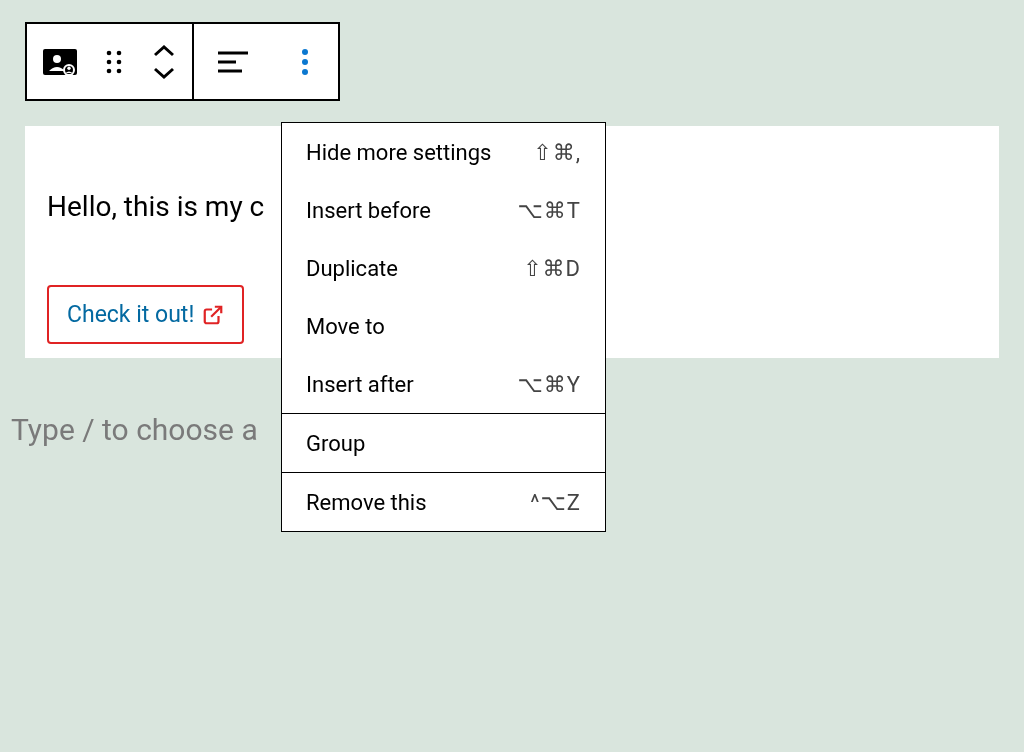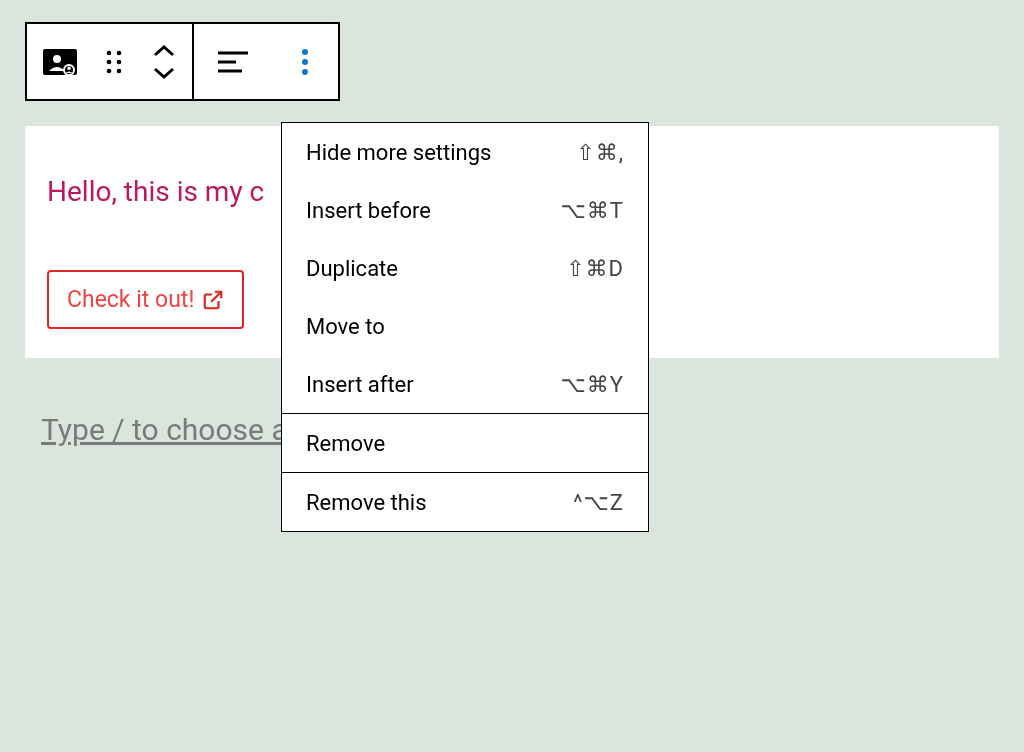--- a/index.html
+++ b/index.html
@@ -42,53 +42,52 @@
     position: absolute;
     top: 126px;
     left: 25px;
     right: 25px;
     height: 232px;
     background: #fff;
     padding: 28px 22px;
   }
   .paragraph {
     font-size: 28px;
-    color: #be185d;
-    margin-top: 21px;
+    color: #000000;
+    margin-top: 36px;
   }
   .button-outline {
     display: inline-flex;
     align-items: center;
     gap: 8px;
     border: 2px solid #e02324;
-    color: #ef4444;
+    color: #0369a1;
     font-size: 23px;
     padding: 14px 18px;
     border-radius: 4px;
     margin-top: 62px;
     background: #fff;
     cursor: pointer;
   }
 
   
   .placeholder-line {
     position: absolute;
     top: 412px;
-    left: 41px;
+    left: 11px;
     font-size: 30px;
     color: #7a7a7a;
-    text-decoration: underline;
   }
 
   
   .menu {
     position: absolute;
     top: 122px;
     left: 281px;
-    width: 368px;
+    width: 325px;
     background: #fff;
     border: 1px solid #000;
     font-size: 22px;
     z-index: 10;
   }
   .menu-section { border-bottom: 1px solid #000; }
   .menu-section:last-child { border-bottom: none; }
   .menu-item {
     display: flex;
     align-items: center;
@@ -211,21 +210,21 @@
       <span class="menu-shortcut"></span>
     </div>
     <div class="menu-item">
       <span>Insert after</span>
       <span class="menu-shortcut">⌥⌘Y</span>
     </div>
   </div>
 
   <div class="menu-section">
     <div class="menu-item">
-      <span>Remove</span>
+      <span>Group</span>
       <span class="menu-shortcut"></span>
     </div>
   </div>
 
   <div class="menu-section">
     <div class="menu-item">
       <span>Remove this</span>
       <span class="menu-shortcut">^⌥Z</span>
     </div>
   </div>

